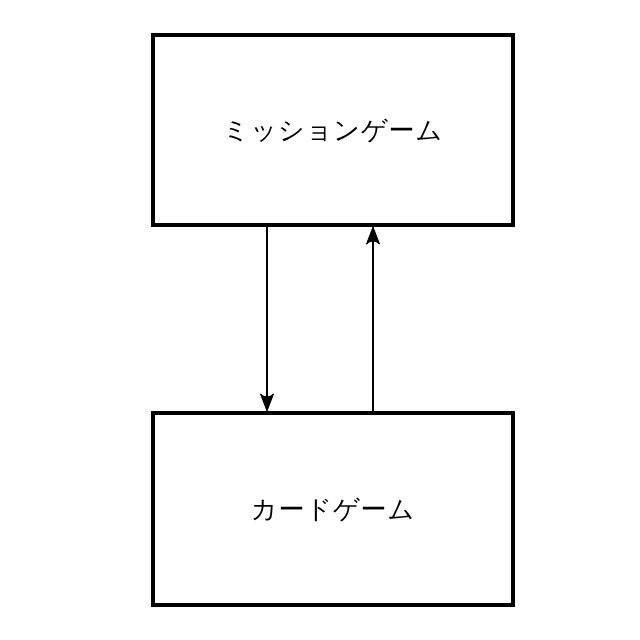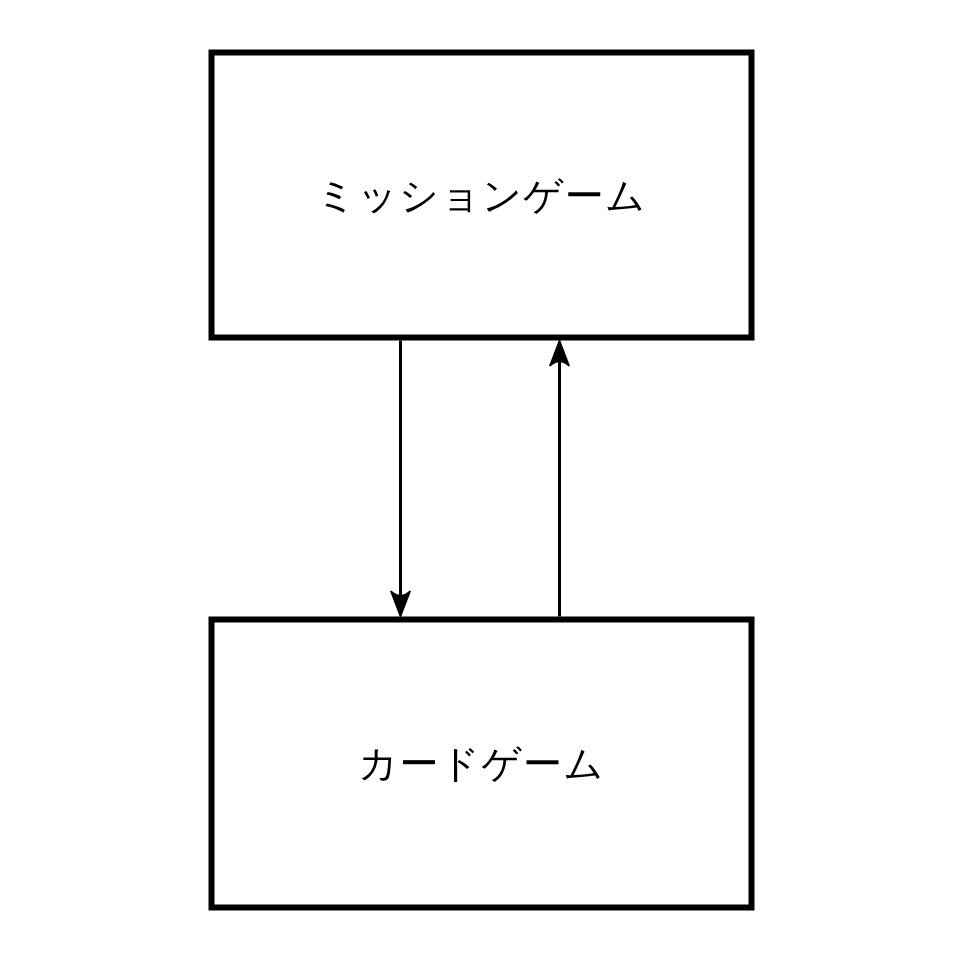--- a/index.html
+++ b/index.html
@@ -16,20 +16,21 @@
     overflow: hidden;
   }
   .node {
     position: absolute;
     box-sizing: border-box;
     border: 4px solid #000000;
     background: #ffffff;
     display: flex;
     align-items: center;
     justify-content: center;
+    margin-left: 12px;
   }
   .node-top {
     left: 139px;
     top: 33px;
     width: 364px;
     height: 194px;
   }
   .node-bottom {
     left: 139px;
     top: 411px;

